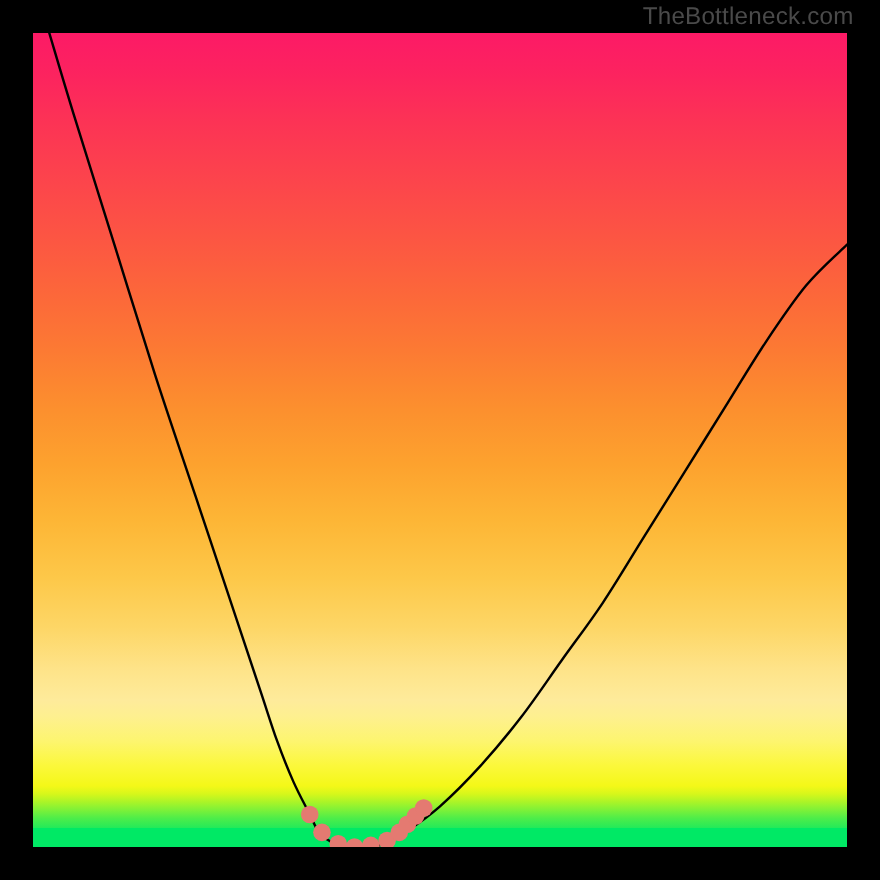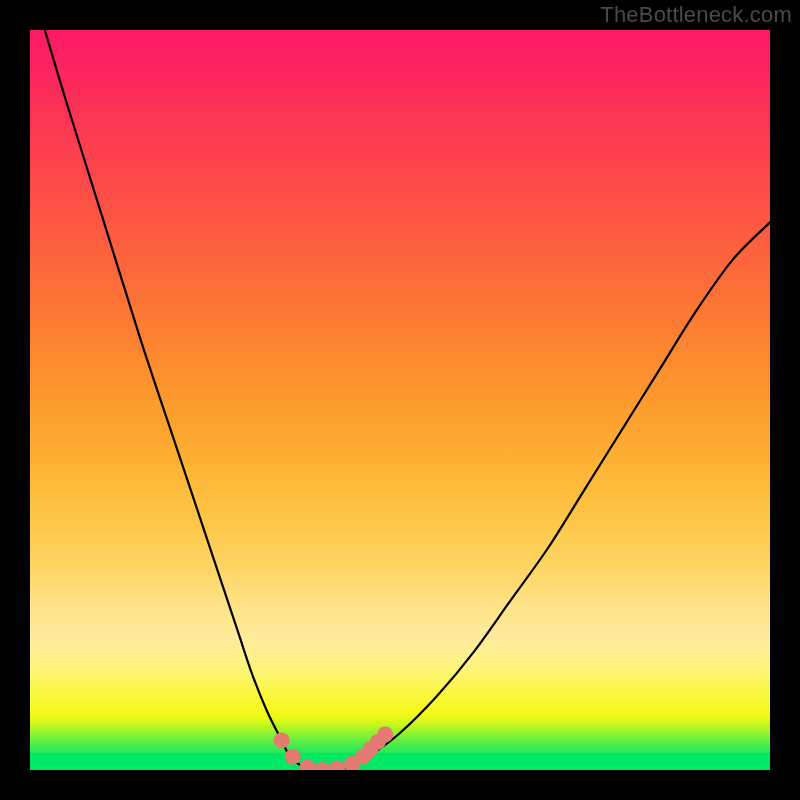--- a/index.html
+++ b/index.html
@@ -13,21 +13,21 @@
   }
   .frame {
     position: relative;
     width: 800px;
     height: 800px;
     background: #000;
   }
   .watermark {
     position: absolute;
     top: 2px;
-    right: 8px;
+    right: 24px;
     color: #4a4a4a;
     font-size: 22px;
     font-weight: 400;
     letter-spacing: 0.2px;
     z-index: 5;
   }
   .plot {
     position: absolute;
     left: 30px;
     top: 30px;

